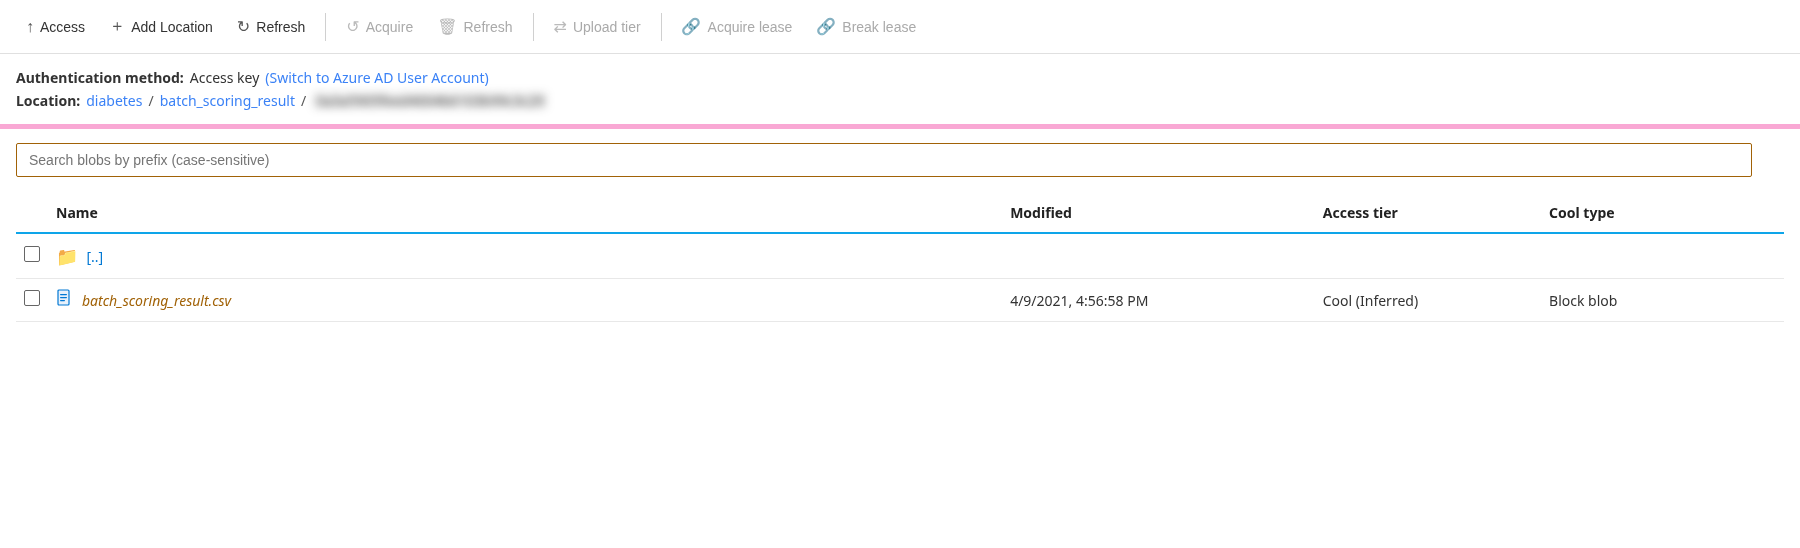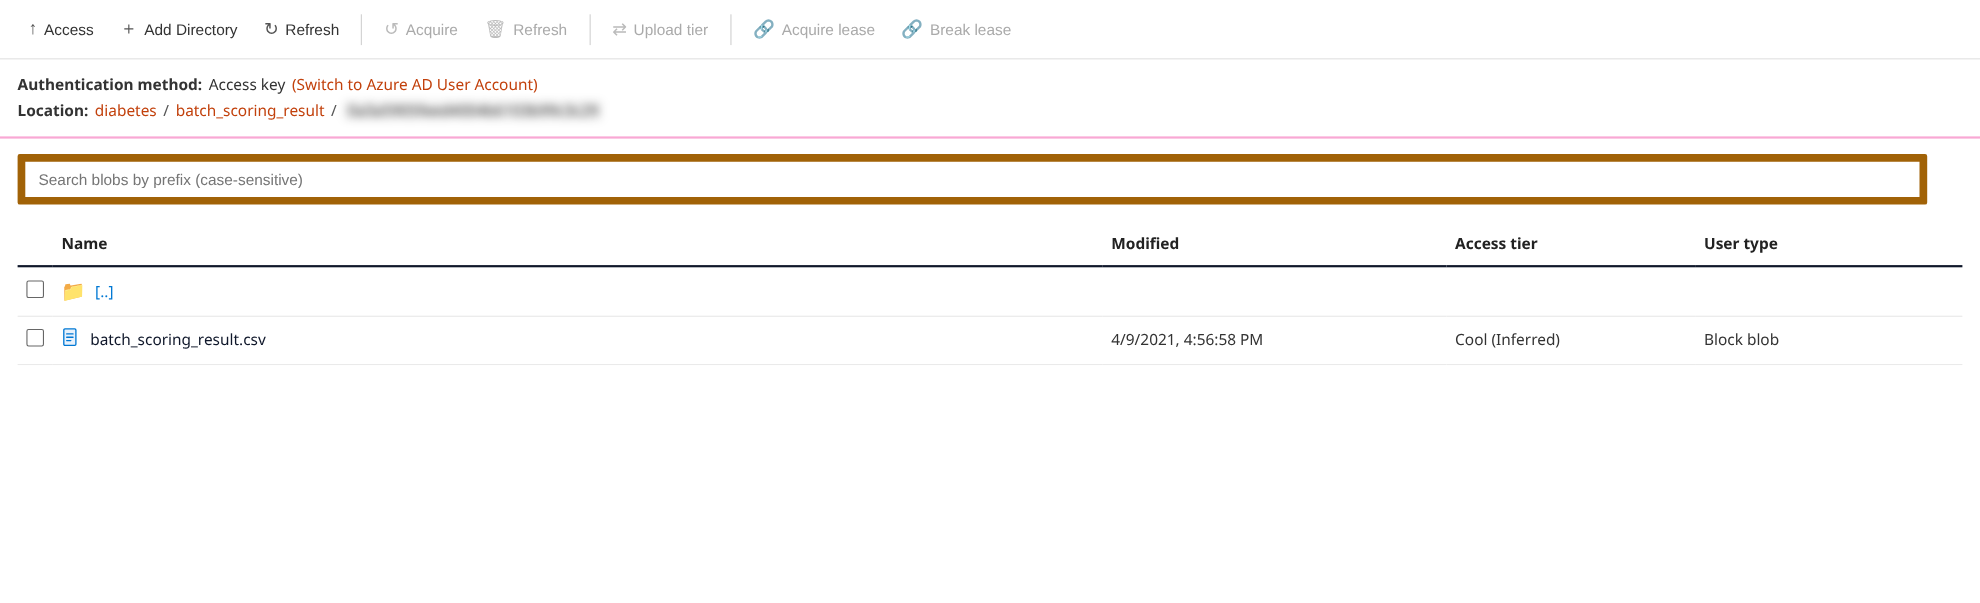--- a/index.html
+++ b/index.html
@@ -43,32 +43,32 @@
     }
     .toolbar-btn.disabled {
       color: #aaa;
       cursor: default;
     }
     .toolbar-btn.disabled .icon { color: #bbb; }
 
     
     .info-section {
       padding: 14px 16px 10px 16px;
-      border-bottom: 2px solid #f9a8d4;
+      border-bottom: 5px solid #f9a8d4;
     }
     .info-row {
       display: flex;
       align-items: center;
       gap: 6px;
       margin-bottom: 4px;
       font-size: 14px;
     }
     .info-label { font-weight: 700; }
     .info-link {
-      color: #c2410c;
+      color: #3b82f6;
       text-decoration: none;
       cursor: pointer;
     }
     .info-sep { color: #555; }
     .location-blur {
       display: inline-block;
       filter: blur(4px);
       background: rgba(0,0,0,0.05);
       border-radius: 3px;
       padding: 0 4px;
@@ -76,38 +76,38 @@
     }
 
     
     .search-section {
       padding: 14px 16px 0 16px;
     }
     .search-input {
       width: calc(100% - 32px);
       max-width: 1750px;
       padding: 8px 12px;
-      border: 7px solid #a16207;
+      border: 1px solid #a16207;
       border-radius: 2px;
       font-size: 14px;
       color: #666;
       outline: none;
     }
 
     
     .table-section {
       padding: 0 16px;
     }
     .blob-table {
       width: 100%;
       border-collapse: collapse;
       margin-top: 16px;
     }
     .blob-table thead tr {
-      border-bottom: 2px solid #0f172a;
+      border-bottom: 2px solid #0ea5e9;
     }
     .blob-table th {
       text-align: left;
       padding: 10px 8px;
       font-weight: 700;
       font-size: 14px;
       color: #222;
     }
     .blob-table td {
       padding: 10px 8px;
@@ -138,41 +138,42 @@
     .file-name-cell {
       display: flex;
       align-items: center;
       gap: 8px;
     }
     .folder-icon {
       font-size: 18px;
       color: #e8a000;
     }
     .file-link {
-      color: #0f172a;
+      color: #a16207;
       text-decoration: none;
       cursor: pointer;
+      font-style: italic;
     }
     .parent-dir {
       color: #0078d4;
       cursor: pointer;
     }
   </style>
 </head>
 <body>
 
 <div class="toolbar">
   <button class="toolbar-btn">
     <span class="icon">↑</span>
     <span>Access</span>
   </button>
 
   <button class="toolbar-btn">
     <span class="icon">＋</span>
-    <span>Add Directory</span>
+    <span>Add Location</span>
   </button>
 
   <button class="toolbar-btn">
     <span class="icon">↻</span>
     <span>Refresh</span>
   </button>
 
   <div class="toolbar-divider"></div>
 
   <button class="toolbar-btn disabled">
@@ -226,21 +227,21 @@
 </div>
 
 <div class="table-section">
   <table class="blob-table">
     <thead>
       <tr>
         <th class="col-check"></th>
         <th class="col-name">Name</th>
         <th class="col-modified">Modified</th>
         <th class="col-tier">Access tier</th>
-        <th class="col-type">User type</th>
+        <th class="col-type">Cool type</th>
       </tr>
     </thead>
     <tbody id="table-body">
     <tr>
           <td class="col-check"><span class="checkbox"></span></td>
           <td class="col-name">
             <div class="file-name-cell">
               <span class="folder-icon">📁</span>
               <span class="parent-dir">[..]</span>
             </div>

